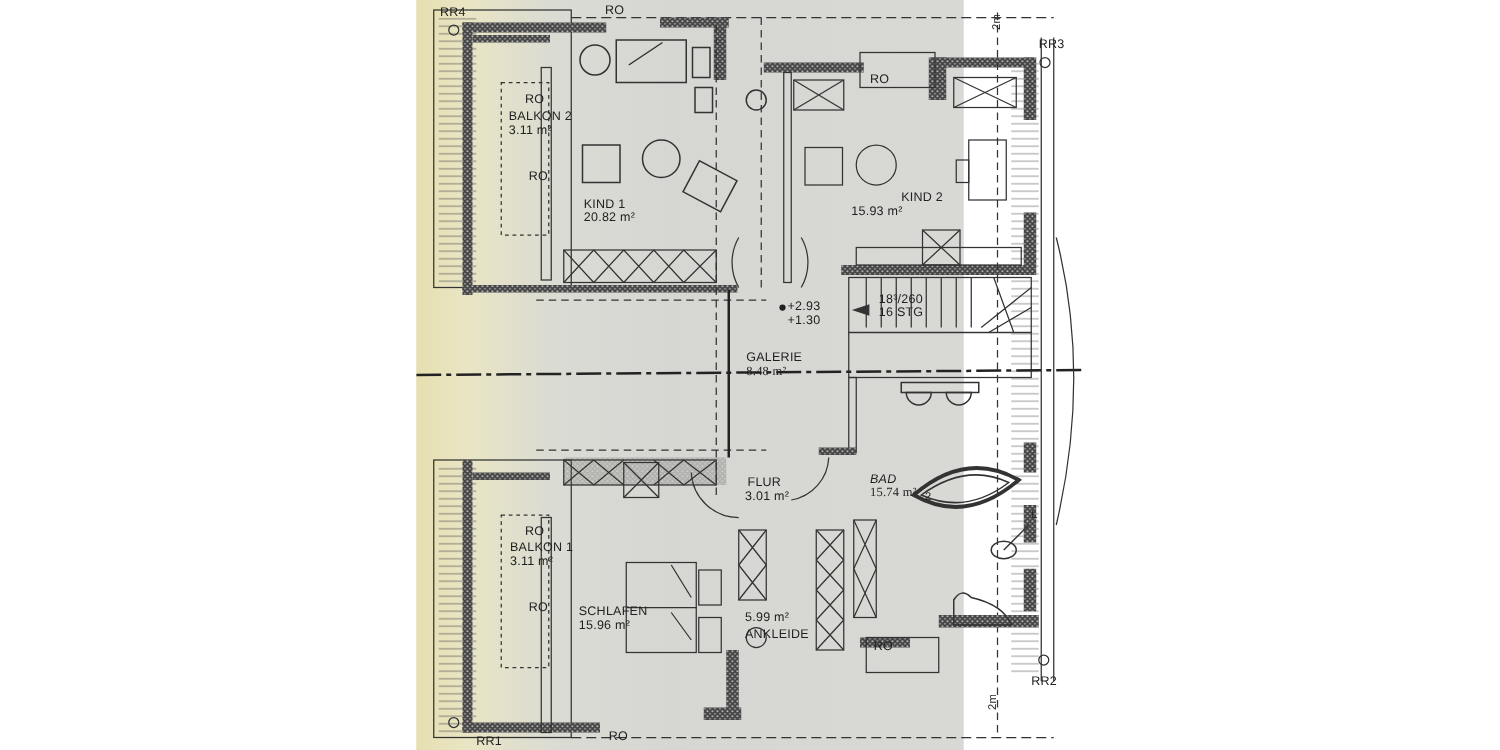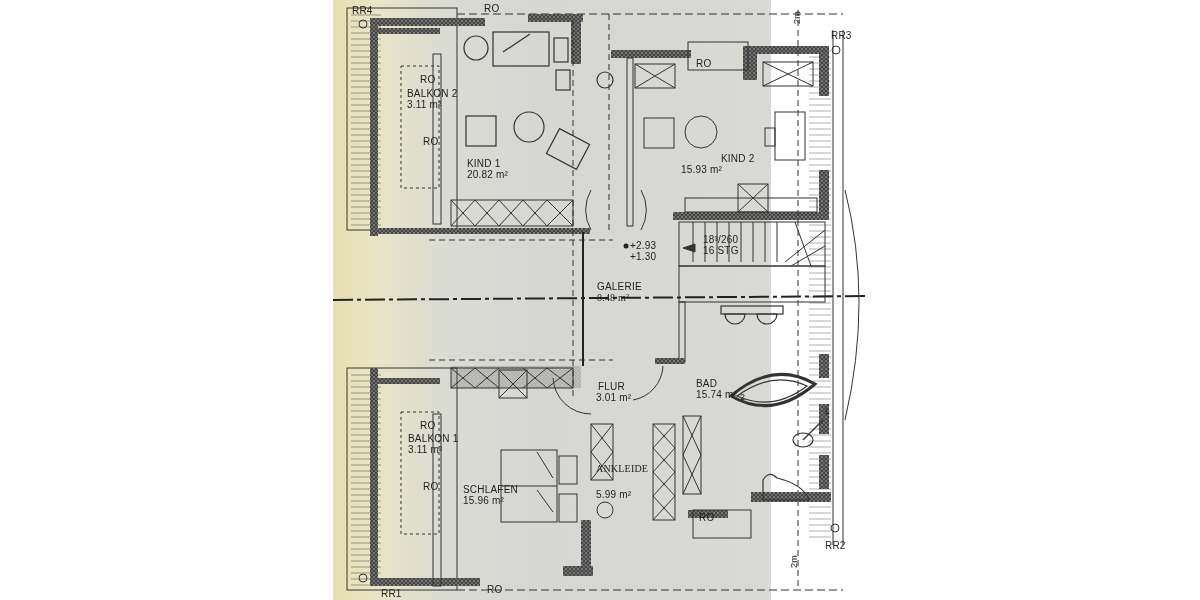--- a/index.html
+++ b/index.html
@@ -201,32 +201,32 @@
   <span class="lbl" style="left:297px;top:240px;">+2.93</span>
   <span class="lbl" style="left:297px;top:251px;">+1.30</span>
   <span class="lbl" style="left:370px;top:234px;">18³/260</span>
   <span class="lbl" style="left:370px;top:245px;">16 STG</span>
 
   <span class="lbl" style="left:264px;top:281px;">GALERIE</span>
   <span class="lbl" style="left:264px;top:292px;font-family:Liberation Serif, serif;">8.48 m²</span>
 
   <span class="lbl" style="left:265px;top:381px;">FLUR</span>
   <span class="lbl" style="left:263px;top:392px;">3.01 m²</span>
-  <span class="lbl" style="left:363px;top:378px;">BAD</span>
-  <span class="lbl" style="left:363px;top:389px;">15.74 m²</span>
+  <span class="lbl" style="left:363px;top:378px;font-style:italic;">BAD</span>
+  <span class="lbl" style="left:363px;top:389px;font-family:Liberation Serif, serif;">15.74 m²</span>
   <span class="lbl small" style="left:407px;top:392px;">2</span>
   <span class="lbl small" style="left:492px;top:406px;">L</span>
 
   <span class="lbl" style="left:87px;top:420px;">RO</span>
   <span class="lbl" style="left:75px;top:433px;">BALKON 1</span>
   <span class="lbl" style="left:75px;top:444px;">3.11 m²</span>
   <span class="lbl" style="left:90px;top:481px;">RO</span>
   <span class="lbl" style="left:130px;top:484px;">SCHLAFEN</span>
   <span class="lbl" style="left:130px;top:495px;">15.96 m²</span>
-  <span class="lbl" style="left:263px;top:463px;font-family:Liberation Serif, serif;">ANKLEIDE</span>
+  <span class="lbl" style="left:263px;top:502px;">ANKLEIDE</span>
   <span class="lbl" style="left:263px;top:489px;">5.99 m²</span>
   <span class="lbl" style="left:366px;top:512px;">RO</span>
 
   <span class="lbl" style="left:492px;top:540px;">RR2</span>
   <span class="lbl small" style="left:455px;top:556px;transform:rotate(-90deg);">2m</span>
   <span class="lbl" style="left:20px;top:588px;margin-left:28px;">RR1</span>
   <span class="lbl" style="left:154px;top:584px;">RO</span>
 </div>
 
 </body></html>

